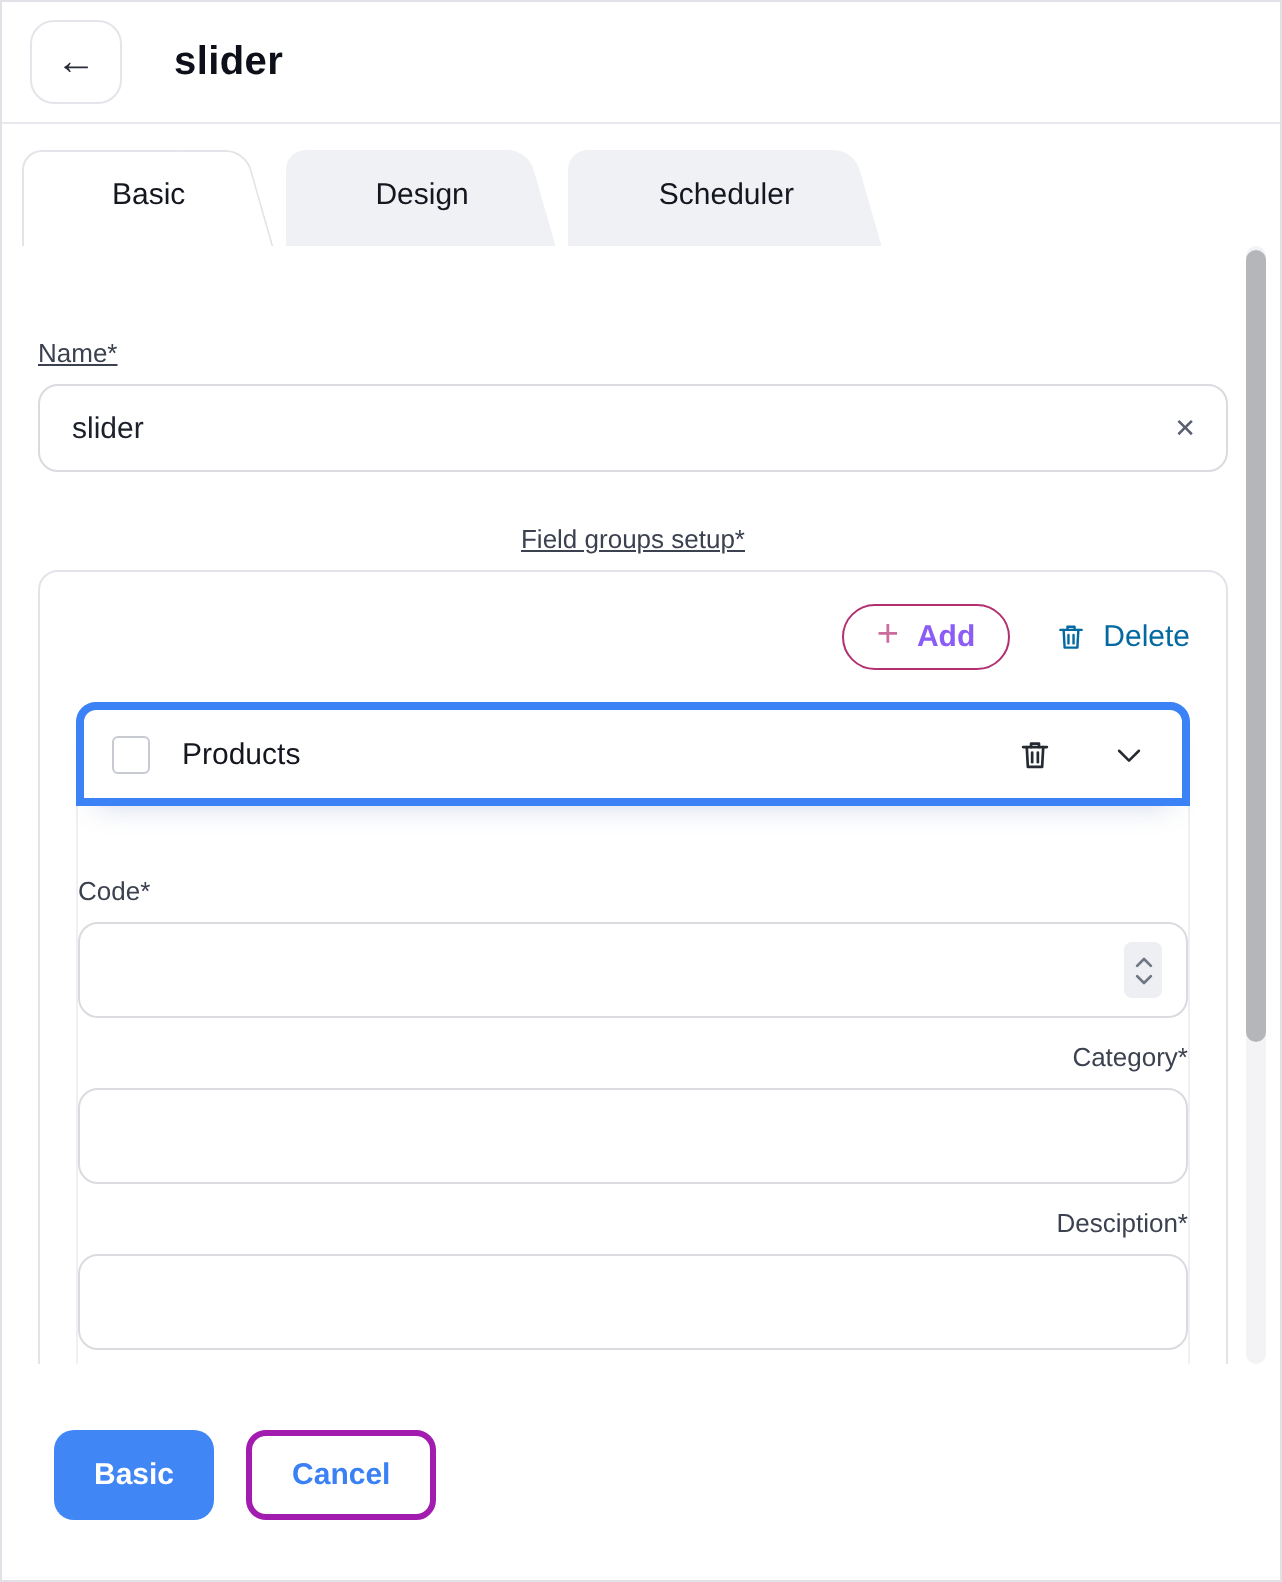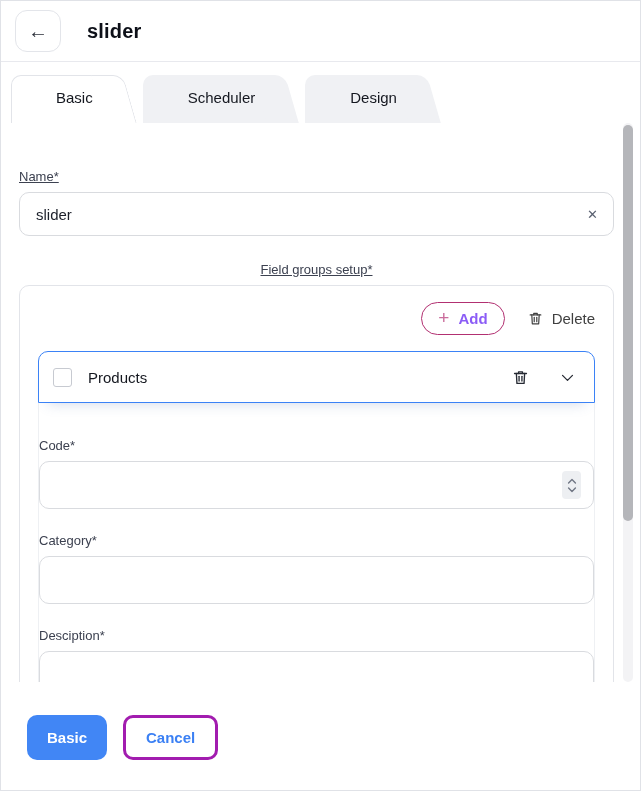--- a/index.html
+++ b/index.html
@@ -43,44 +43,44 @@
              font-size:13px; color:#596070; cursor:pointer; line-height:1; }
 
   .groups-label { margin-top:26px;text-align:center; }
   .groups-box { margin-top:1px; width:595px; height:450px; border:1px solid #e2e4e9;
                 border-radius:10px; padding:16px 18px; }
   .toolbar { display:flex; justify-content:flex-end; align-items:center; gap:22px; height:33px; }
   .add-btn { display:inline-flex; align-items:center; gap:9px; height:33px; padding:0 16px;
              background:#fff; border:1.5px solid #b23071; border-radius:17px; cursor:pointer; }
   .add-plus { font-size:19px; font-weight:400; color:#ca6d9c; line-height:1; margin-top:-2px; }
   .add-txt { font-size:15px; font-weight:600; color:#8b5cf6; }
-  .del-btn { display:inline-flex; align-items:center; gap:8px; color:#404040; font-size:15px;
+  .del-btn { display:inline-flex; align-items:center; gap:8px; color:#0369a1; font-size:15px;
              background:none; border:none; cursor:default; font-family:"Liberation Sans", sans-serif; }
 
   .panel { margin-top:16px; }
-  .panel-hdr { position:relative; z-index:2; height:52px; border:1px solid #3b82f6;
+  .panel-hdr { position:relative; z-index:2; height:52px; border:4px solid #3b82f6;
                border-radius:10px 10px 0 0; background:#fff; display:flex; align-items:center;
                padding:0 18px 0 14px; box-shadow:0 10px 14px -10px rgba(84,110,170,.28); }
   .checkbox { width:19px; height:19px; border:1.5px solid #c7cad1; border-radius:3px;
               background:#fff; cursor:pointer; flex:none; }
   .panel-title { font-size:15px; color:#14171f; margin-left:16px; flex:1; }
   .icon-btn { background:none; border:none; display:flex; align-items:center; cursor:pointer; padding:0; }
   .trash-dark { color:#262a33; margin-right:29px; }
   .chev { color:#262a33; }
   .panel-body { border:1px solid #eef0f3; border-top:none; background:#fff;
                 padding:35px 0 20px; min-height:320px; }
   .ginput { position:relative; width:100%; height:48px; border:1px solid #d9dbdf;
             border-radius:10px; background:#fff; }
   .ginput input { width:100%; height:100%; border:none; outline:none; background:transparent;
                   border-radius:10px; padding:0 44px 0 14px; font-size:15px; color:#1c202a;
                   font-family:"Liberation Sans", sans-serif; }
   .spinner { position:absolute; right:12px; top:50%; transform:translateY(-50%);
              width:19px; height:28px; background:#edeff2; border-radius:4px;
              display:flex; align-items:center; justify-content:center; cursor:pointer; }
-  .mt24 { margin-top:24px; }
+  .mt24 { margin-top:12px;text-align:right; }
 
   
   .sb-track { position:absolute; top:0; bottom:0; right:7px; width:10px;
               background:#f3f3f5; border-radius:5px; }
   .sb-thumb { position:absolute; top:2px; right:7px; width:10px; height:396px;
               background:#b5b6ba; border-radius:5px; cursor:grab; }
 
   
   .ftr { height:107px; background:#fff; padding:33px 0 0 26px; display:flex; gap:16px; }
   .btn { height:45px; padding:0 20px; border-radius:10px; font-size:15px; font-weight:600;
@@ -102,26 +102,26 @@
 
   <div class="tabs">
     <div class="tab active">
       <span class="tab-fill"></span>
       <span class="tab-slant"></span>
       <span class="tab-label">Basic</span>
     </div>
     <div class="tab">
       <span class="tab-fill"></span>
       <span class="tab-slant"></span>
-      <span class="tab-label">Scheduler</span>
+      <span class="tab-label">Design</span>
     </div>
     <div class="tab">
       <span class="tab-fill"></span>
       <span class="tab-slant"></span>
-      <span class="tab-label">Design</span>
+      <span class="tab-label">Scheduler</span>
     </div>
   </div>
 
   <div class="content">
 
     <div class="field-label fw">Name*</div>
     <div class="tinput">
       <input type="text" value="slider" style="">
       <span class="clear-x">✕</span>
     </div>

